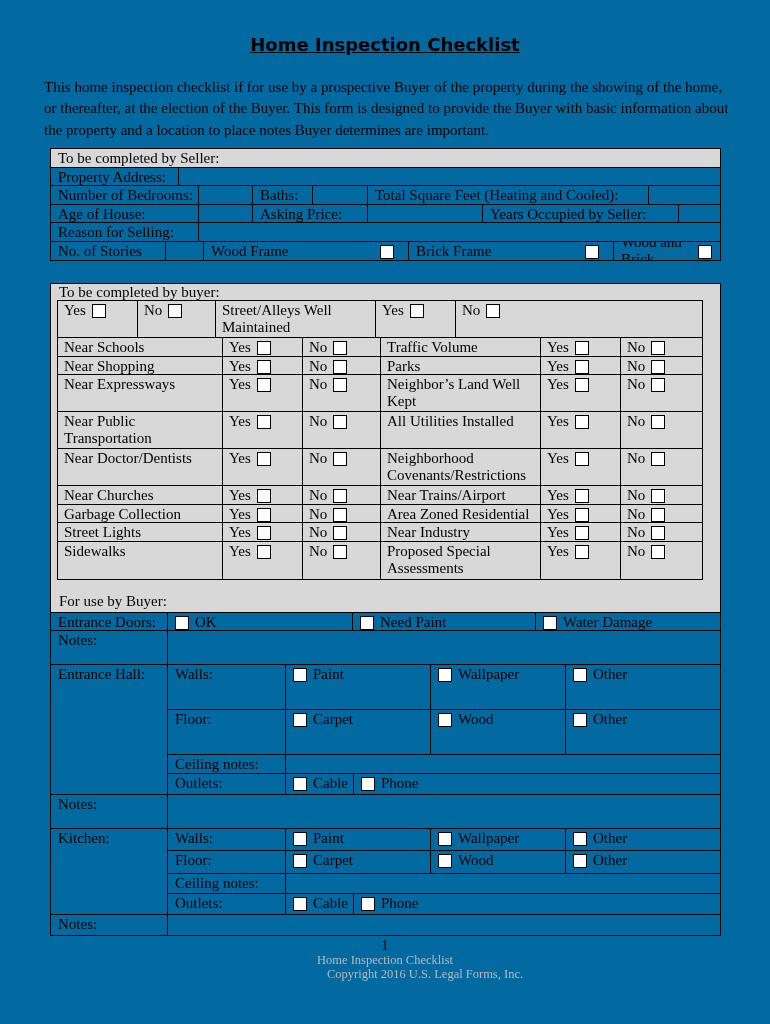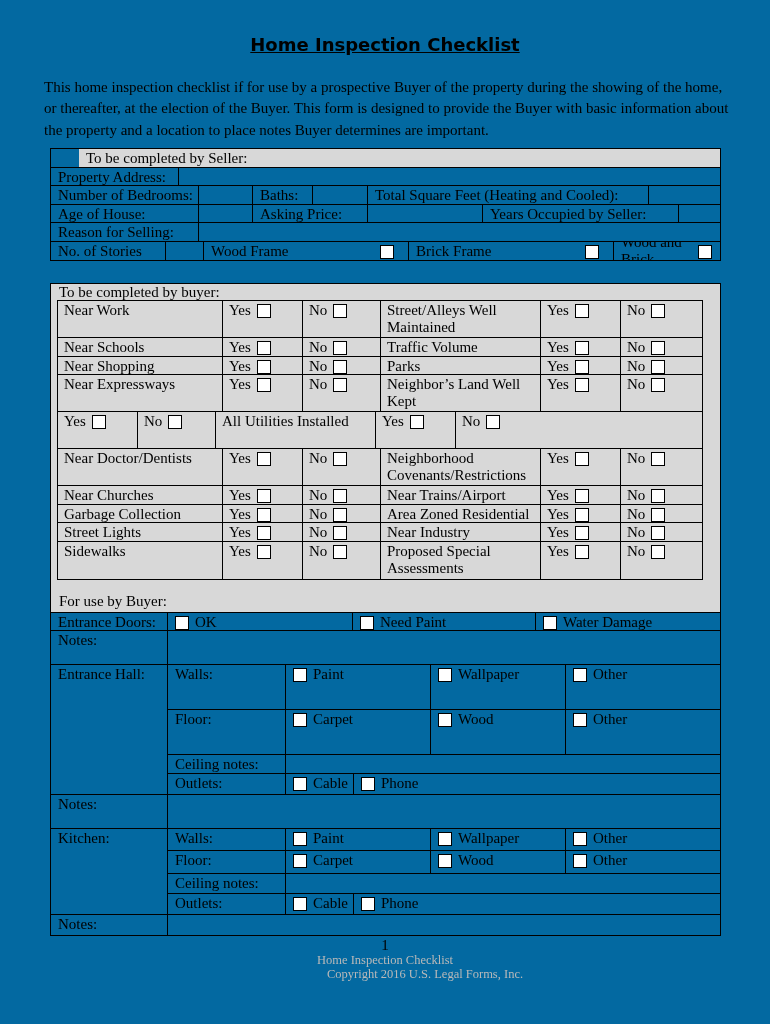--- a/index.html
+++ b/index.html
@@ -16,21 +16,21 @@
     position:absolute; top:77px; left:44px; width:694px;
     font-size:15px; line-height:21.3px;
   }
   
   .tbl { position:absolute; border:1.5px solid #000; box-sizing:border-box; font-size:15px; }
   .row { display:flex; border-bottom:1.5px solid #000; box-sizing:border-box; }
   .row:last-child { border-bottom:none; }
   .cell { border-right:1.5px solid #000; box-sizing:border-box; padding:0 4px 0 7px;
           line-height:17px; padding-top:1px; overflow:hidden; }
   .cell:last-child { border-right:none; }
-  .grayfill { background:#d8d8d8;margin-left:28px; }
+  .grayfill { background:#d8d8d8; }
   .cb { width:12px; height:12px; border:1.4px solid #000; background:#fff;
         display:inline-block; flex:none; margin-top:2px; }
   .optcell { display:flex; gap:6px; align-items:flex-start;text-align:right; }
   .spread { display:flex; justify-content:space-between; align-items:center; padding-right:14px; }
 
   
   #seller { left:50px; top:148px; width:671px; }
   #seller .row { height:18.5px; }
 
   
@@ -133,21 +133,20 @@
       </div>
     </div>
   </div>
 
   <div id="buyerbox">
     <div class="boxlabel">To be completed by buyer:</div>
 
     <div id="btable">
 
       <div class="brow tall">
-        <div class="bc w-item1">Near Work</div>
         <div class="bc w-yn1 yn">
             <span>Yes</span>
             <span class="cb"></span>
           </div>
         <div class="bc w-yn2 yn">
             <span>No</span>
             <span class="cb"></span>
           </div>
         <div class="bc w-item2">Street/Alleys Well Maintained</div>
         <div class="bc w-yn3 yn">
@@ -217,20 +216,21 @@
             <span>Yes</span>
             <span class="cb"></span>
           </div>
         <div class="bc w-yn4 yn">
             <span>No</span>
             <span class="cb"></span>
           </div>
       </div>
 
       <div class="brow tall">
+        <div class="bc w-item1">Near Public Transportation</div>
         <div class="bc w-yn1 yn">
             <span>Yes</span>
             <span class="cb"></span>
           </div>
         <div class="bc w-yn2 yn">
             <span>No</span>
             <span class="cb"></span>
           </div>
         <div class="bc w-item2">All Utilities Installed</div>
         <div class="bc w-yn3 yn">

